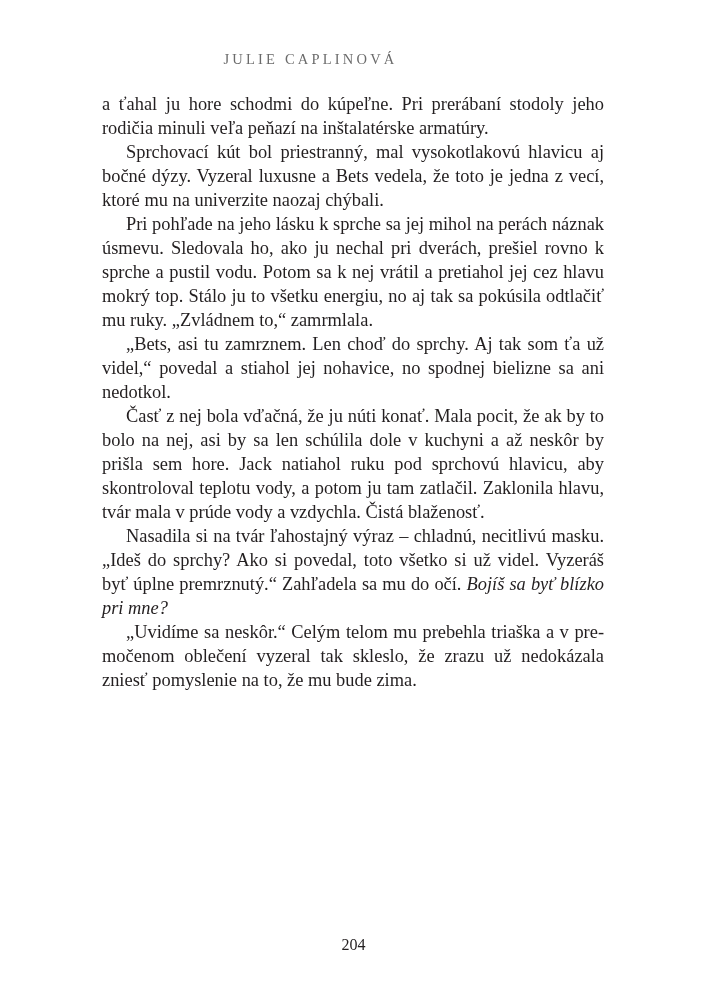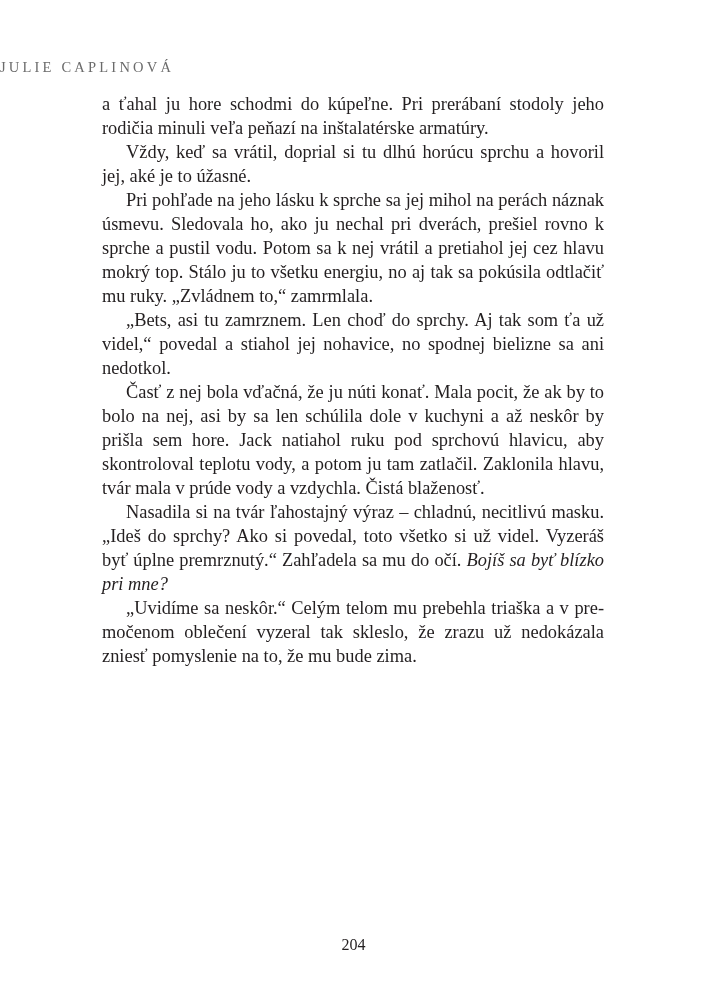--- a/index.html
+++ b/index.html
@@ -10,23 +10,24 @@
     body {
       width: 707px;
       height: 1000px;
       position: relative;
       overflow: hidden;
       font-family: "Liberation Serif", "DejaVu Serif", serif;
       color: #231f20;
     }
     .running-head {
       position: absolute;
-      top: 59px;
+      top: 51px;
       left: 0;
       width: 621px;
+      text-align: center;
       font-size: 14.5px;
       letter-spacing: 3.2px;
       color: #6b6b6b;
     }
     .text-block {
       position: absolute;
       top: 92px;
       left: 102px;
       width: 502px;
       font-size: 18.4px;
@@ -54,21 +55,21 @@
       color: #231f20;
     }
   </style>
 </head>
 <body>
 
 <div class="running-head">JULIE CAPLINOVÁ</div>
 
 <div class="text-block">
   <p class="no-indent">a ťahal ju hore schodmi do kúpeľne. Pri prerábaní stodoly jeho rodičia minuli veľa peňazí na inštalatérske armatúry.</p>
-  <p>Vždy, keď sa vrátil, doprial si tu dlhú horúcu sprchu a hovoril jej, aké je to úžasné.</p>
+  <p>Sprchovací kút bol priestranný, mal vysokotlakovú hlavicu aj bočné dýzy. Vyzeral luxusne a Bets vedela, že toto je jedna z vecí, ktoré mu na univerzite naozaj chýbali.</p>
   <p>Pri pohľade na jeho lásku k sprche sa jej mihol na perách ná­znak úsmevu. Sledovala ho, ako ju nechal pri dverách, prešiel rov­no k sprche a pustil vodu. Potom sa k nej vrátil a pretiahol jej cez hlavu mokrý top. Stálo ju to všetku energiu, no aj tak sa pokúsila odtlačiť mu ruky. „Zvládnem to,“ zamrmlala.</p>
   <p>„Bets, asi tu zamrznem. Len choď do sprchy. Aj tak som ťa už videl,“ povedal a stiahol jej nohavice, no spodnej bielizne sa ani nedotkol.</p>
   <p>Časť z nej bola vďačná, že ju núti konať. Mala pocit, že ak by to bolo na nej, asi by sa len schúlila dole v kuchyni a až neskôr by prišla sem hore. Jack natiahol ruku pod sprchovú hlavicu, aby skontroloval teplotu vody, a potom ju tam zatlačil. Zaklonila hla­vu, tvár mala v prúde vody a vzdychla. Čistá blaženosť.</p>
   <p><span>Nasadila si na tvár ľahostajný výraz – chladnú, necitlivú mas­ku. „Ideš do sprchy? Ako si povedal, toto všetko si už videl. Vy­zeráš byť úplne premrznutý.“ Zahľadela sa mu do očí. </span><em>Bojíš sa byť blízko pri mne?</em></p>
   <p>„Uvidíme sa neskôr.“ Celým telom mu prebehla triaška a v pre­močenom oblečení vyzeral tak skleslo, že zrazu už nedokázala zniesť pomyslenie na to, že mu bude zima.</p>
 </div>
 
 <div class="folio">204</div>
 
 </body></html>

